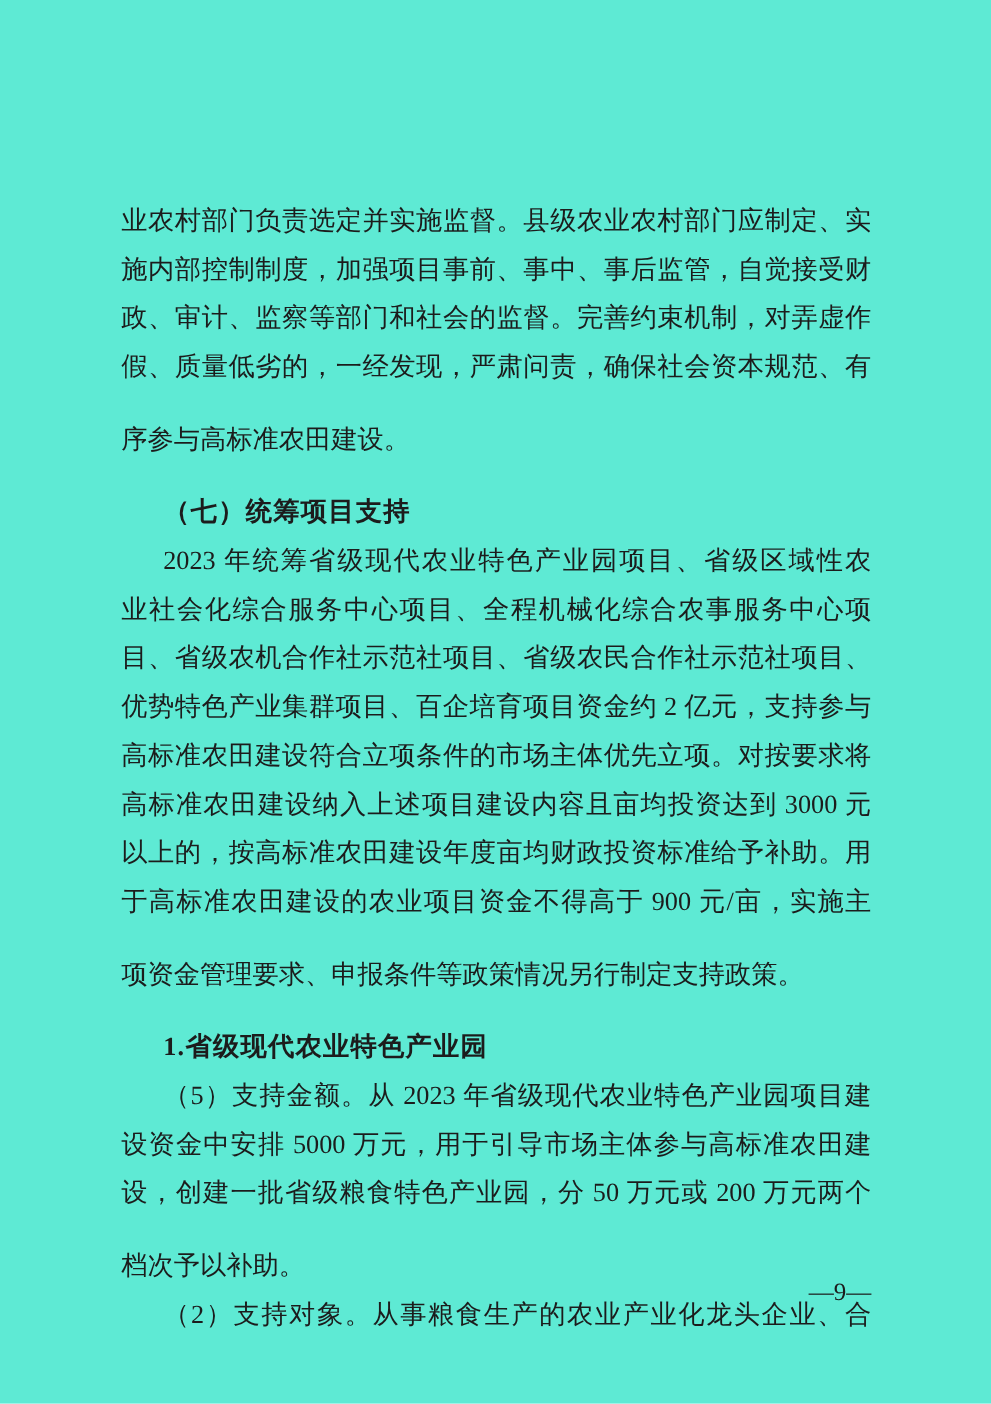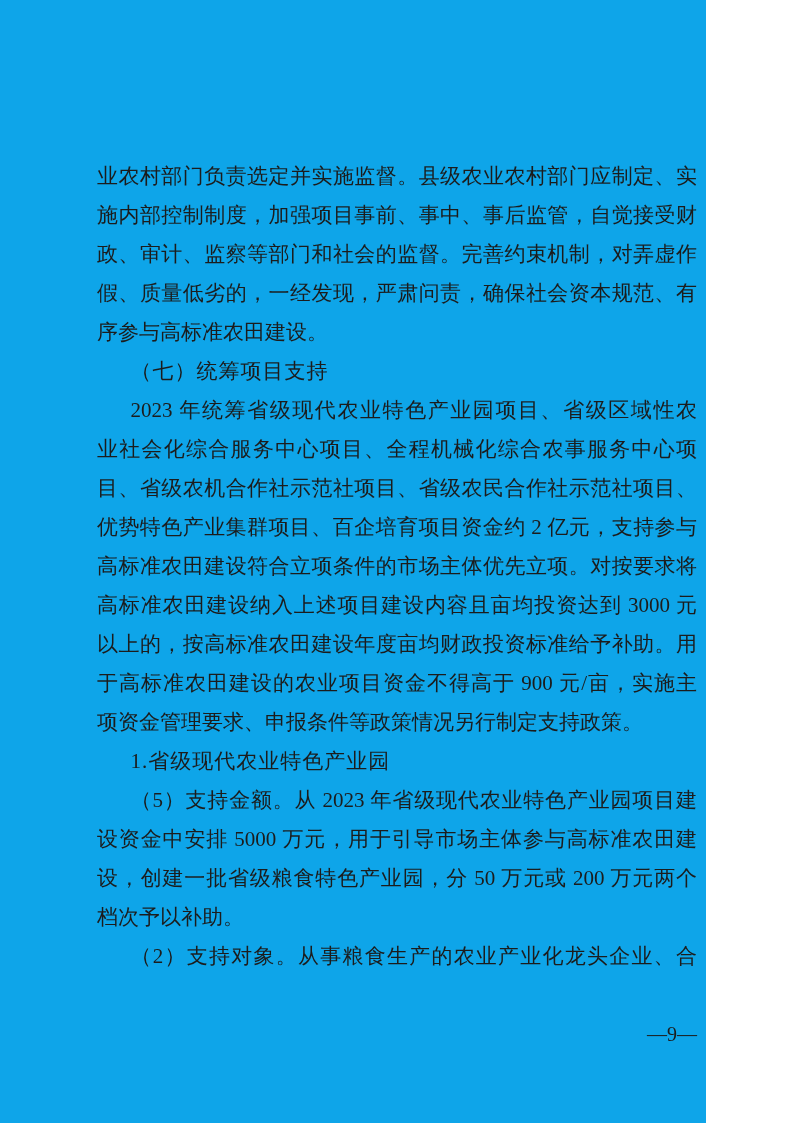--- a/index.html
+++ b/index.html
@@ -1,46 +1,47 @@
 <!DOCTYPE html>
 <html><head>
 <meta charset="utf-8">
 <style>
   html, body { margin: 0; padding: 0; background: #ffffff; }
   .page {
     position: relative;
-    width: 706px;
+    width: 793px;
     height: 1123px;
-    background: #0ea5e9;
+    background: #5eead4;
     overflow: hidden;
     font-family: "Liberation Serif", "DejaVu Serif", serif;
     color: #1c1c1c;
   }
   .content {
     position: absolute;
     left: 97px;
     top: 157px;
     width: 600px;
   }
   .line {
     height: 39px;
     line-height: 39px;
     font-size: 21px;
     text-align: justify;
     text-align-last: justify;
     overflow: hidden;
   }
   .line--end {
     text-align-last: left;
+    margin-top: 19px;
   }
   .line--indent {
     text-indent: 1.6em;
   }
   .heading {
-    font-weight: 400;
+    font-weight: 700;
     letter-spacing: 1px;
   }
   .footer {
     position: absolute;
     left: 97px;
     top: 1015px;
     width: 600px;
     height: 39px;
     line-height: 39px;
     text-align: right;

